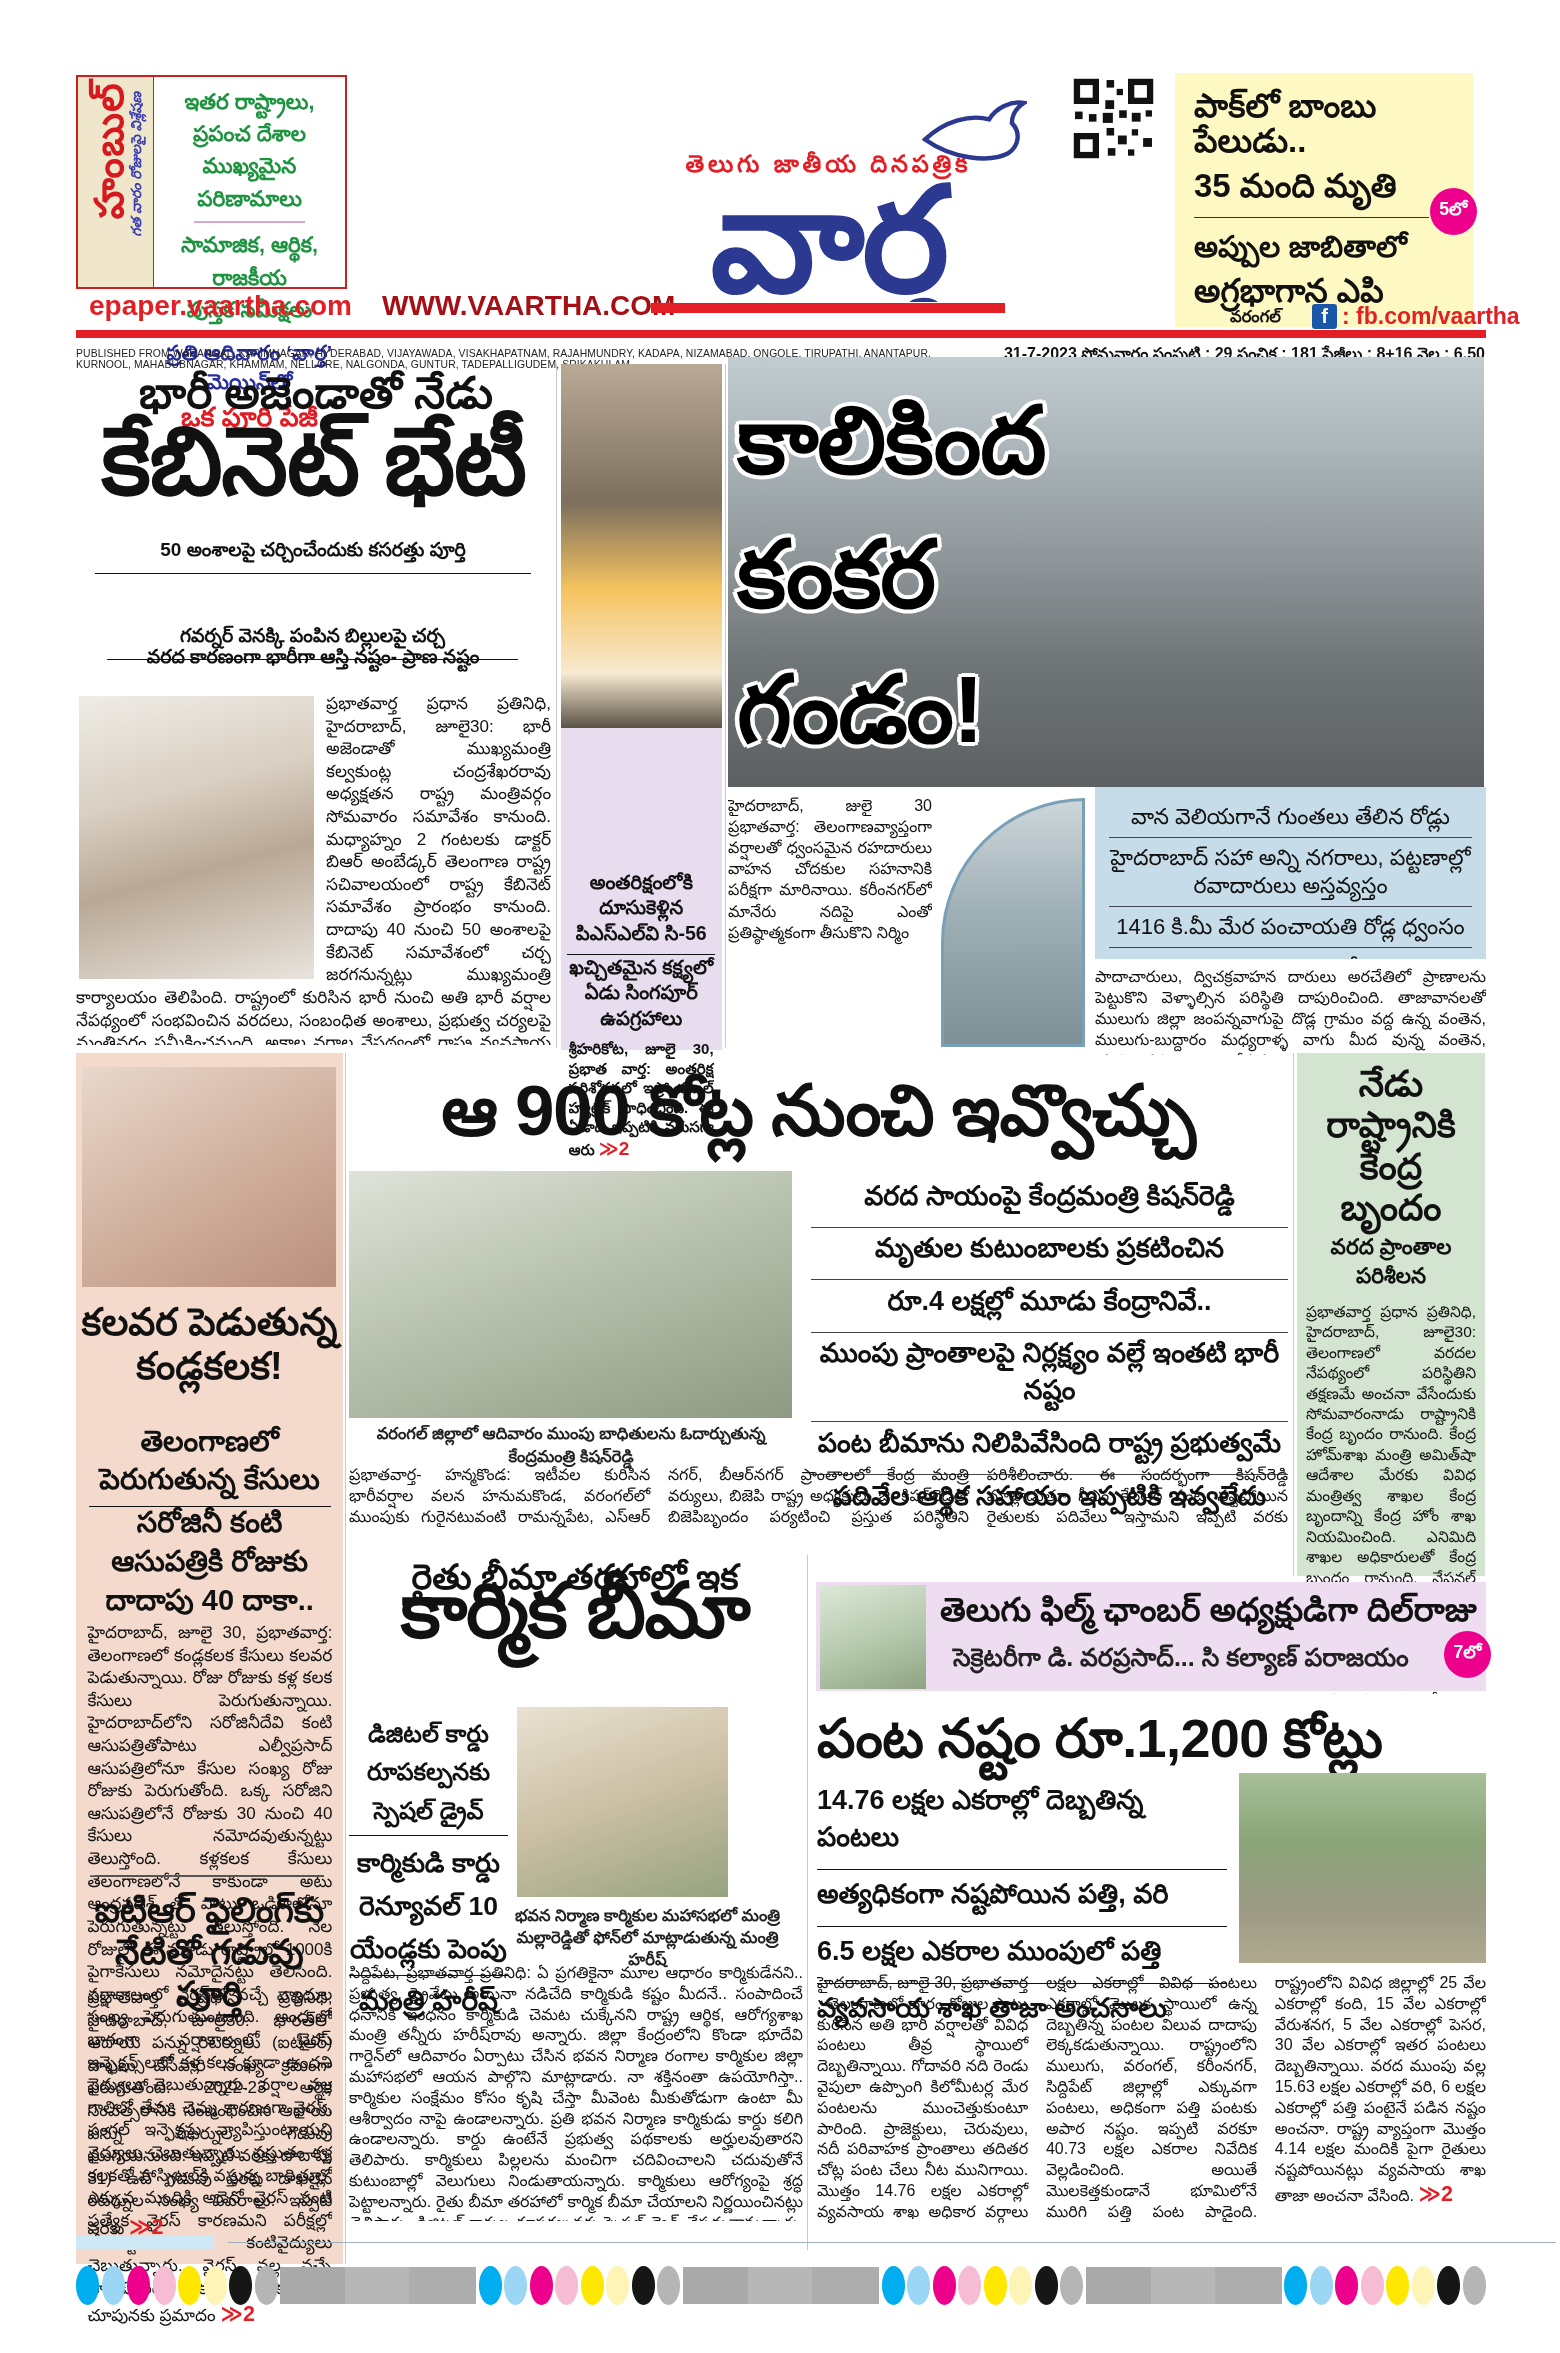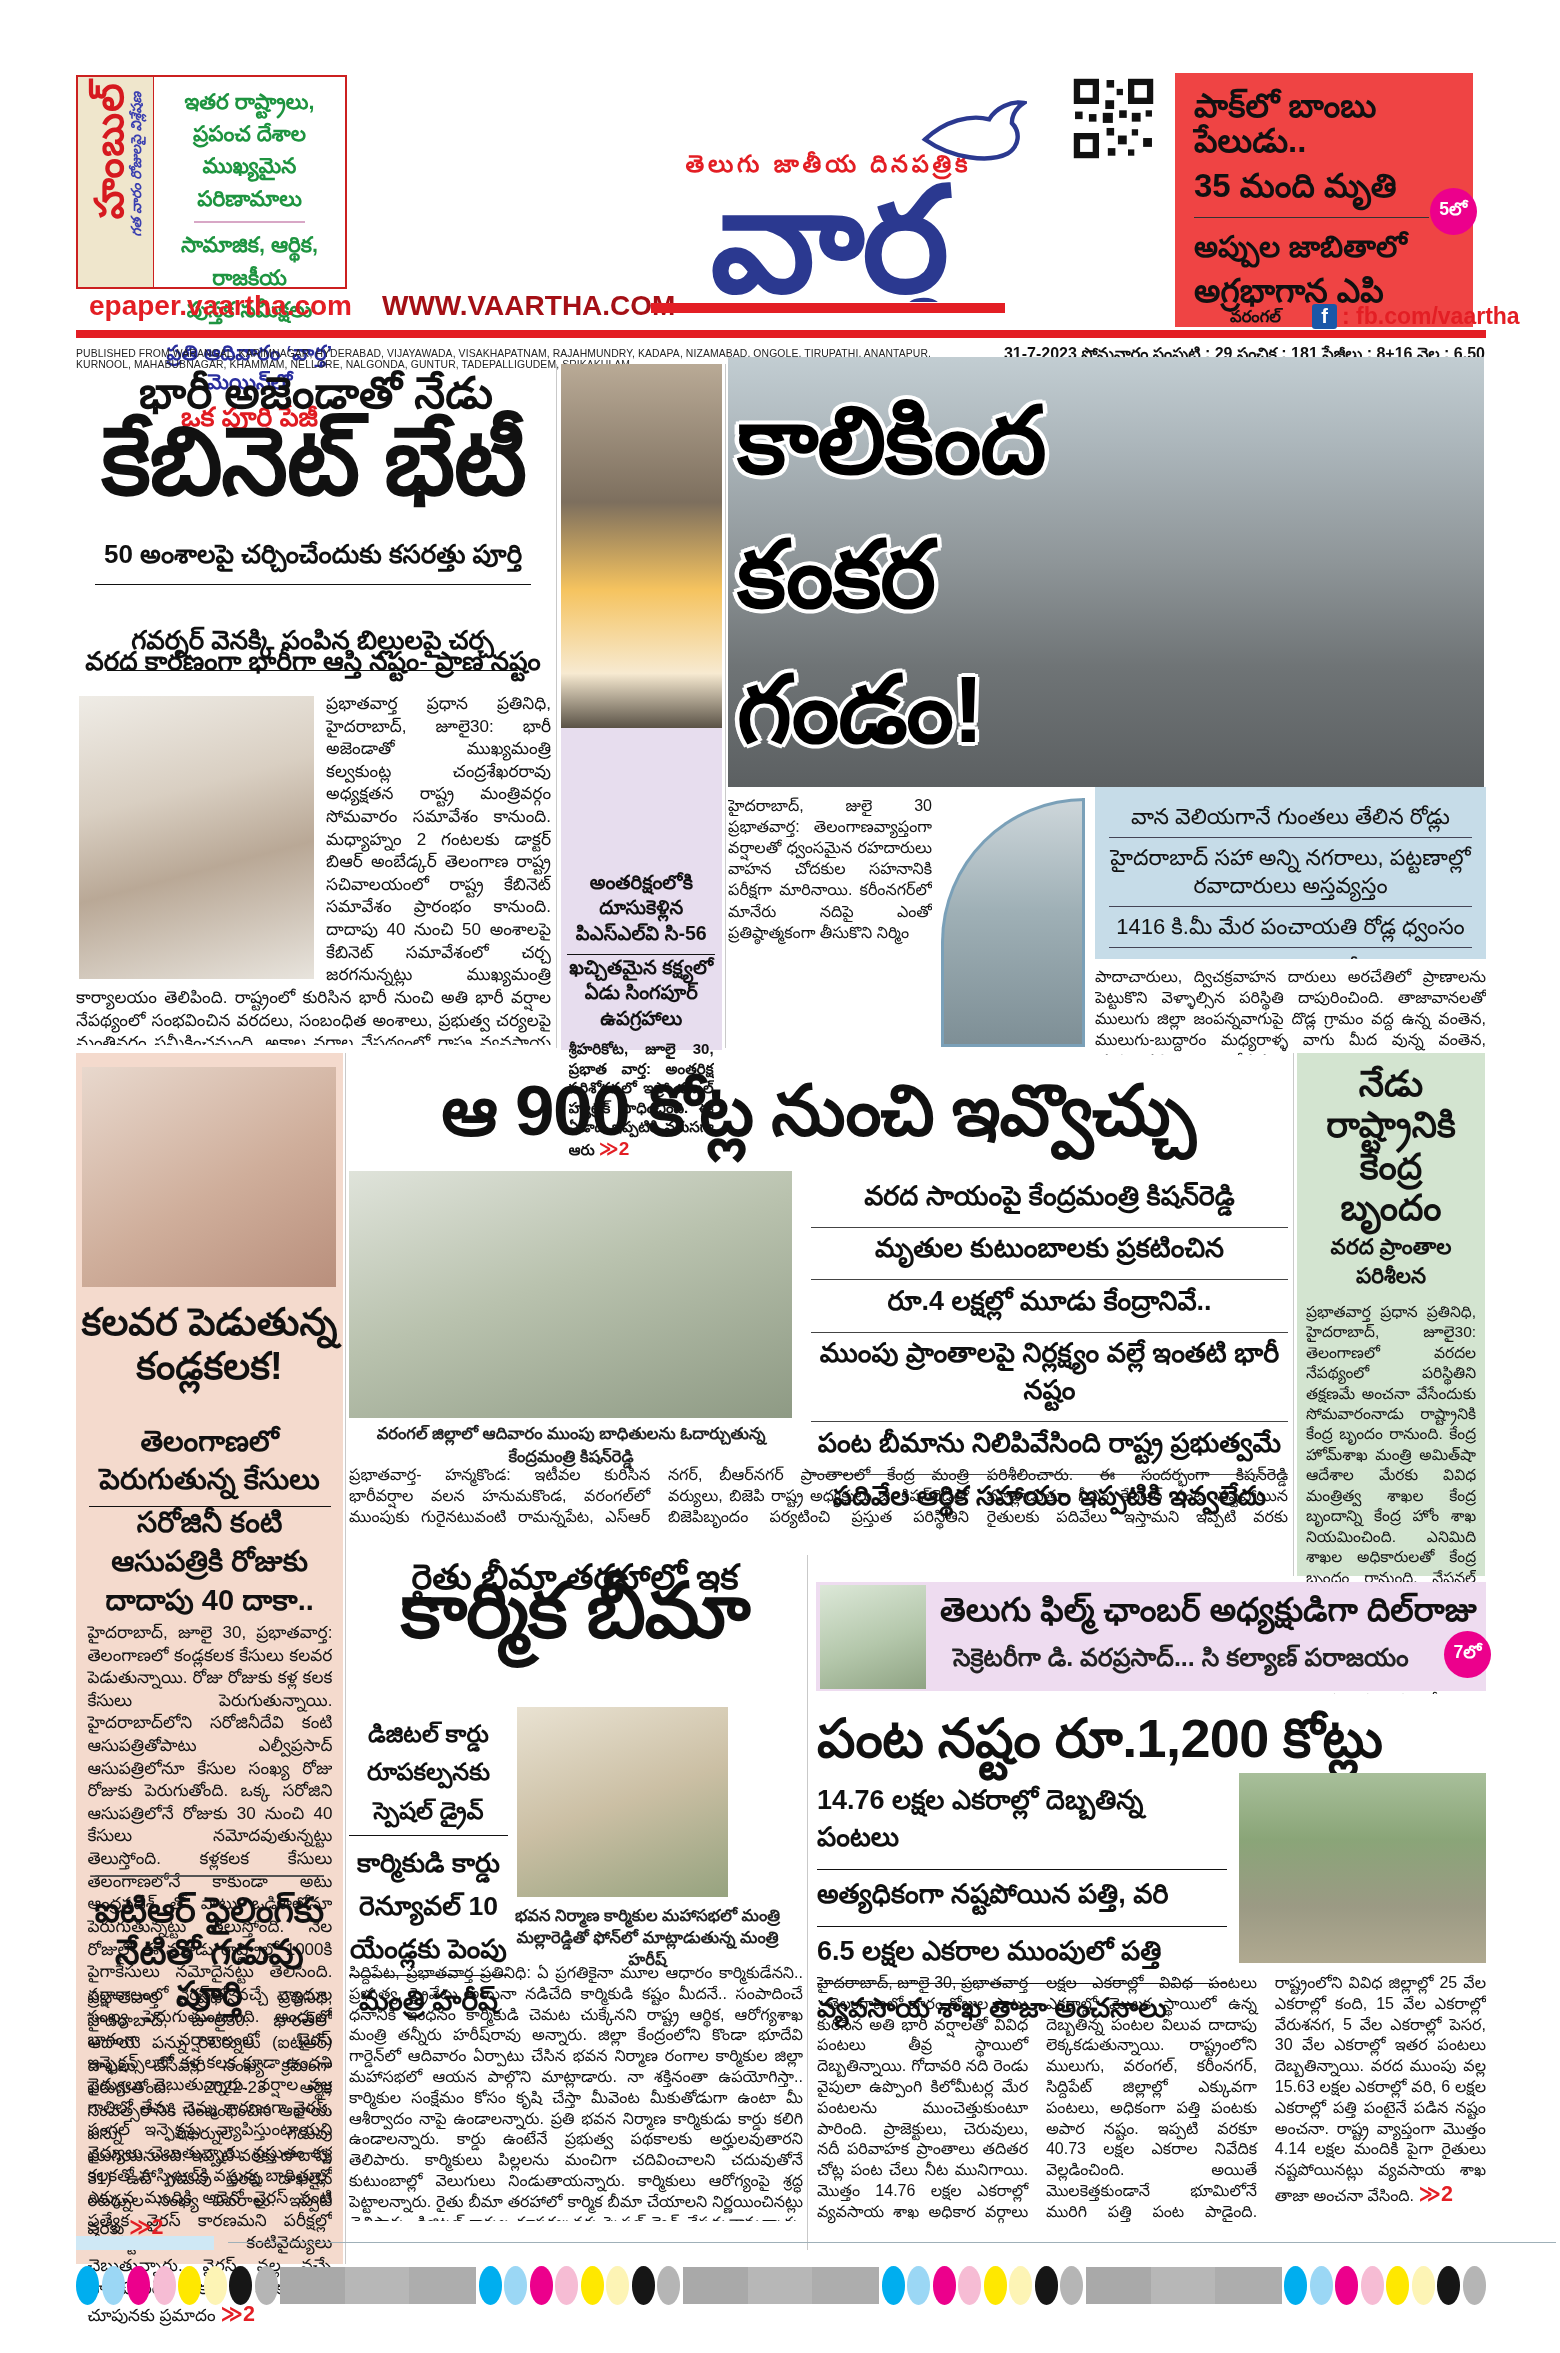--- a/index.html
+++ b/index.html
@@ -22,32 +22,32 @@
   .promo-tag{left:48px;top:15px;font-size:14px;font-weight:bold;color:#3a3fb0;font-style:italic;}
   .promo-right{flex:1;background:#fff;padding:8.9px 6.3px;text-align:center;}
   .pg{color:#1e9440;font-size:21.5px;font-weight:bold;line-height:1.5;}
   .pdiv{width:62%;height:1.9px;background:#d8a7c6;margin:6.3px auto;}
   .pblue{color:#2a2f9e;font-size:21px;font-weight:bold;margin-top:5px;}
   .pred{color:#e01b22;font-size:26.6px;font-weight:bold;margin-top:3.8px;}
   .urls{font-size:28px;font-weight:bold;}
   .logo-tag{font-size:24px;font-weight:bold;color:#e31e24;letter-spacing:3.8px;}
   .logo-main{font-size:147px;font-weight:bold;color:#2b3990;line-height:.85;letter-spacing:-2.5px;}
   .logo-bar{background:#e31e24;}
-  .greenbox{left:1175px;top:73px;width:298px;height:254px;background:#ef4444;box-sizing:border-box;padding:16.4px 19px;}
+  .greenbox{left:1175px;top:73px;width:298px;height:254px;background:#fef9c3;box-sizing:border-box;padding:16.4px 19px;}
   .gb1{font-size:33px;font-weight:bold;line-height:1.05;}
   .gb-div{border-top:1.9px solid #333;margin:14px 25px 12.6px 0;position:relative;}
   .badge{background:#ec008c;color:#fff;border-radius:50%;width:47px;height:47px;display:flex;align-items:center;justify-content:center;font-weight:bold;font-size:17.7px;margin-left:16px;}
   .fbicon{width:25px;height:25px;background:#1b57a8;color:#fff;border-radius:3.2px;display:flex;align-items:center;justify-content:center;font-size:20px;font-weight:bold;}
   .redstrip{left:76px;top:330px;width:1410px;height:8.2px;background:#e31e24;}
   .dateline{font-size:10.4px;color:#222;letter-spacing:0.1px;}
   .issue{font-size:16px;font-weight:bold;color:#111;text-align:right;}
   
   .kicker{font-size:44px;font-weight:bold;}
   .headline-xl{font-size:95px;font-weight:bold;line-height:.95;letter-spacing:-1.3px;}
-  .deck{font-size:26px;font-weight:bold;}
+  .deck{font-size:19px;font-weight:bold;}
   .deck-u{border-bottom:1.9px solid #111;padding-bottom:7.6px;}
   .body-txt{font-size:17px;line-height:1.33;color:#101010;}
   .ph-kcr{background:linear-gradient(165deg,#efece6 0%,#d9cfc2 35%,#b9a896 60%,#e8e4dd 100%);}
   .ph-rocket{background:linear-gradient(180deg,#b9aa96 0%,#7d6f5e 38%,#f5c35f 62%,#f7ead1 85%,#5a5246 100%);}
   .ph-road{background:linear-gradient(180deg,#c2cdd2 0%,#aab4b9 22%,#8e9598 48%,#6f7476 72%,#5c6062 100%);}
   .ph-flood{background:linear-gradient(180deg,#cdd6da,#9fb0b6 45%,#7e8f96);}
   .ph-eye{background:linear-gradient(150deg,#e8d8cd,#cfae9b 55%,#b98f7c);}
   .ph-relief{background:linear-gradient(160deg,#dfe3da,#b9c2ae 45%,#8e9a84);}
   .ph-harish{background:linear-gradient(160deg,#e9e2d2,#cbbfa4 50%,#96a37f);}
   .ph-dil{background:linear-gradient(160deg,#dce8d8,#b4c7ab 55%,#8fa383);}

